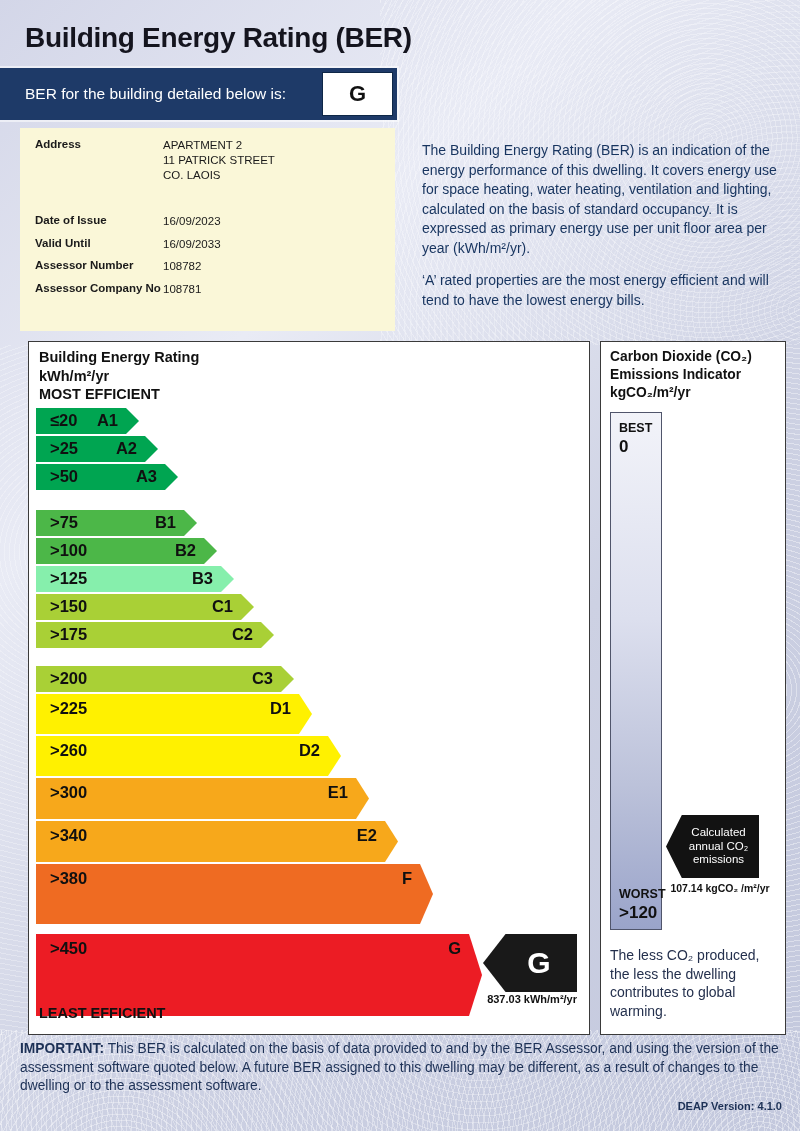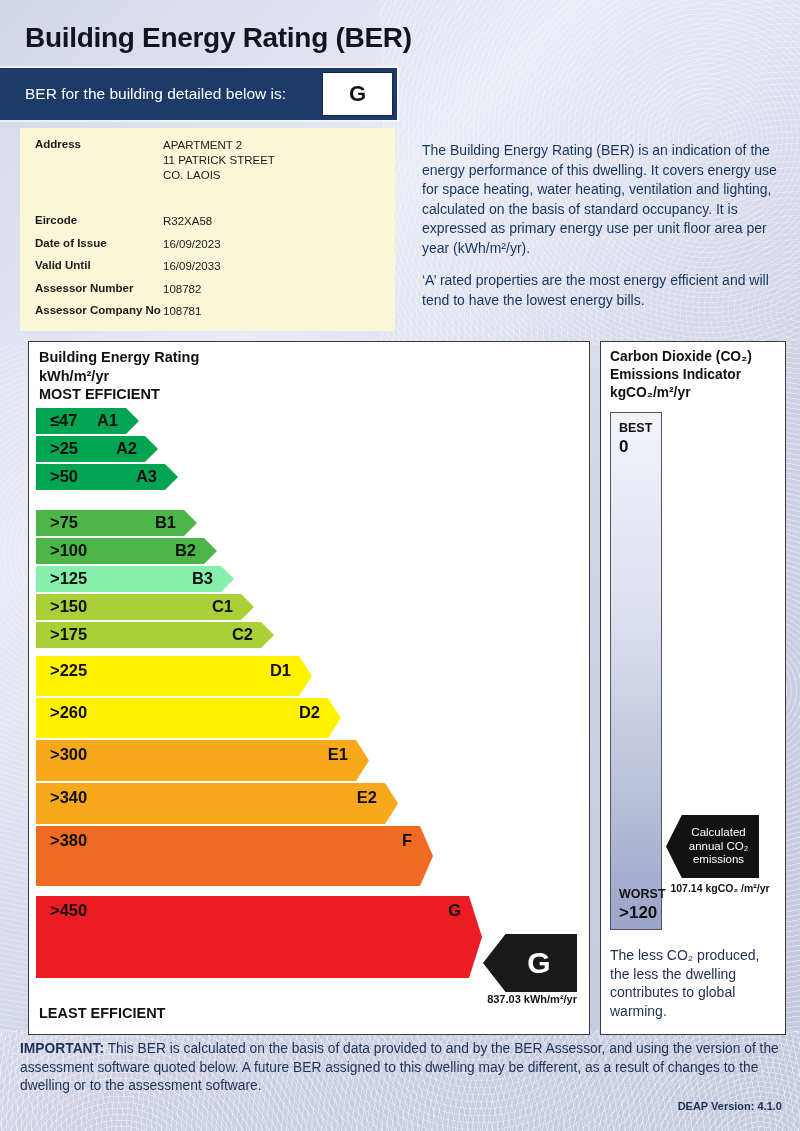--- a/index.html
+++ b/index.html
@@ -124,26 +124,20 @@
   <div class="address-panel" id="address-panel">
       <div class="addr-row first">
         <div class="addr-label">Address</div>
         <div class="addr-values">
           <div>APARTMENT 2</div>
           <div>11 PATRICK STREET</div>
           <div>CO. LAOIS</div>
         </div>
       </div>
       <div class="addr-row">
-        <div class="addr-label">Eircode</div>
-        <div class="addr-values">
-          <div>R32XA58</div>
-        </div>
-      </div>
-      <div class="addr-row">
         <div class="addr-label">Date of Issue</div>
         <div class="addr-values">
           <div>16/09/2023</div>
         </div>
       </div>
       <div class="addr-row">
         <div class="addr-label">Valid Until</div>
         <div class="addr-values">
           <div>16/09/2033</div>
         </div>
@@ -168,21 +162,21 @@
   </div>
 
   <div class="chart-panel">
     <div class="chart-head">
       <div>Building Energy Rating</div>
       <div>kWh/m²/yr</div>
       <div>MOST EFFICIENT</div>
     </div>
     <div id="bands">
         <div class="band" style="width: 103px; height: 26px; background: rgb(0, 165, 81); margin-bottom: 2px;">
-          <span class="thr" style="top: 3px;">≤47</span>
+          <span class="thr" style="top: 3px;">≤20</span>
           <span class="cls" style="top: 3px;">A1</span>
         </div>
         <div class="band" style="width: 122px; height: 26px; background: rgb(0, 165, 81); margin-bottom: 2px;">
           <span class="thr" style="top: 3px;">&gt;25</span>
           <span class="cls" style="top: 3px;">A2</span>
         </div>
         <div class="band" style="width: 142px; height: 26px; background: rgb(0, 165, 81); margin-bottom: 20px;">
           <span class="thr" style="top: 3px;">&gt;50</span>
           <span class="cls" style="top: 3px;">A3</span>
         </div>
@@ -195,23 +189,27 @@
           <span class="cls" style="top: 3px;">B2</span>
         </div>
         <div class="band" style="width: 198px; height: 26px; background: #86efac; margin-bottom: 2px;">
           <span class="thr" style="top: 3px;">&gt;125</span>
           <span class="cls" style="top: 3px;">B3</span>
         </div>
         <div class="band" style="width: 218px; height: 26px; background: rgb(169, 208, 54); margin-bottom: 2px;">
           <span class="thr" style="top: 3px; text-align: center;">&gt;150</span>
           <span class="cls" style="top: 3px;">C1</span>
         </div>
-        <div class="band" style="width: 238px; height: 26px; background: rgb(169, 208, 54); margin-bottom: 8px;">
+        <div class="band" style="width: 238px; height: 26px; background: rgb(169, 208, 54); margin-bottom: 18px;">
           <span class="thr" style="top: 3px;">&gt;175</span>
           <span class="cls" style="top: 3px;">C2</span>
+        </div>
+        <div class="band" style="width: 258px; height: 26px; background: rgb(169, 208, 54); margin-bottom: 2px;">
+          <span class="thr" style="top: 3px;">&gt;200</span>
+          <span class="cls" style="top: 3px;">C3</span>
         </div>
         <div class="band" style="width: 276px; height: 40px; background: rgb(255, 241, 0); margin-bottom: 2px;">
           <span class="thr" style="top: 5px;">&gt;225</span>
           <span class="cls" style="top: 5px;">D1</span>
         </div>
         <div class="band" style="width: 305px; height: 40px; background: rgb(255, 241, 0); margin-bottom: 2px;">
           <span class="thr" style="top: 5px;">&gt;260</span>
           <span class="cls" style="top: 5px;">D2</span>
         </div>
         <div class="band" style="width: 333px; height: 41px; background: rgb(247, 168, 27); margin-bottom: 2px;">

